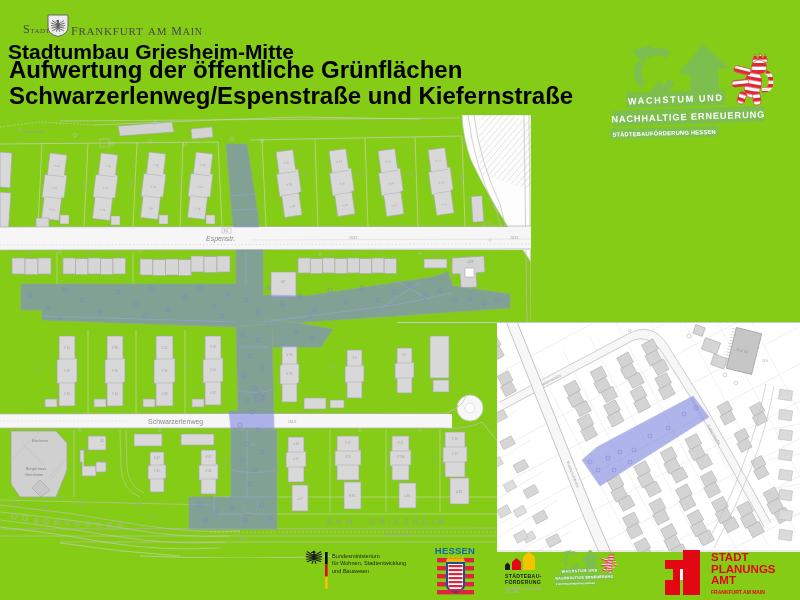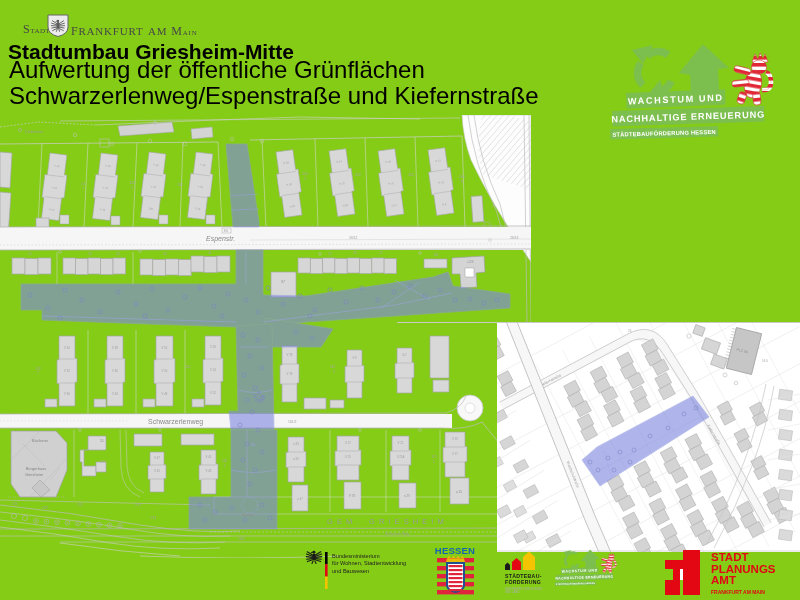--- a/index.html
+++ b/index.html
@@ -19,23 +19,23 @@
         <line x1="10" y1="14.4" x2="5.6" y2="16.6"></line>
         <line x1="12.2" y1="9.6" x2="16.6" y2="6.8"></line>
         <line x1="12.4" y1="10.8" x2="17.4" y2="9.2"></line>
         <line x1="12.5" y1="12" x2="17.6" y2="11.6"></line>
         <line x1="12.4" y1="13.2" x2="17.2" y2="14"></line>
         <line x1="12" y1="14.4" x2="16.4" y2="16.6"></line>
         <line x1="10.2" y1="15.2" x2="9.4" y2="17.4"></line>
         <line x1="11.8" y1="15.2" x2="12.6" y2="17.4"></line>
       </g>
     </svg>
-<div class="hdr" style="left:71px;top:22px;font-size:12px;letter-spacing:0.8px">F<span style="font-size:15px">rankfurt am</span> M<span style="font-size:10px">ain</span></div>
+<div class="hdr" style="left:71px;top:22px;font-size:12px;letter-spacing:0.8px">F<span style="font-size:15px">rankfurt am</span> M<span style="font-size:14px">ain</span></div>
 <div style="position:absolute;left:8px;top:40px;font-size:21px;font-weight:bold;color:#000">Stadtumbau Griesheim-Mitte</div>
-<div style="position:absolute;left:9px;top:57px;font-size:24px;font-weight:normal;color:#000;line-height:25.5px">Aufwertung der öffentliche Grünflächen<br>Schwarzerlenweg/Espenstraße und Kiefernstraße</div>
+<div style="position:absolute;left:9px;top:57px;font-size:24px;font-weight:bold;color:#000;line-height:25.5px">Aufwertung der öffentliche Grünflächen<br>Schwarzerlenweg/Espenstraße und Kiefernstraße</div>
 <svg style="position:absolute;left:605px;top:42px" width="172" height="100" viewBox="0 0 172 100">
       <symbol id="glogo" viewBox="0 0 172 100" overflow="visible">
         <g fill="none" stroke="#7dbf4e" stroke-width="7.5">
           <path d="M63,13 A16 16 0 0 0 42,14"></path>
           <path d="M36,21 A16 16 0 0 0 38,43"></path>
           <path d="M50,50 A16 16 0 0 0 66,39"></path>
         </g>
         <polygon points="48,3 38,22 27,8" fill="#7dbf4e"></polygon>
         <polygon points="55,38 62,59 41,55" fill="#7dbf4e"></polygon>
         <polygon points="98,2 124,26 113,27 114,48 86,51 85,33 74,31" fill="#7dbf4e"></polygon>

